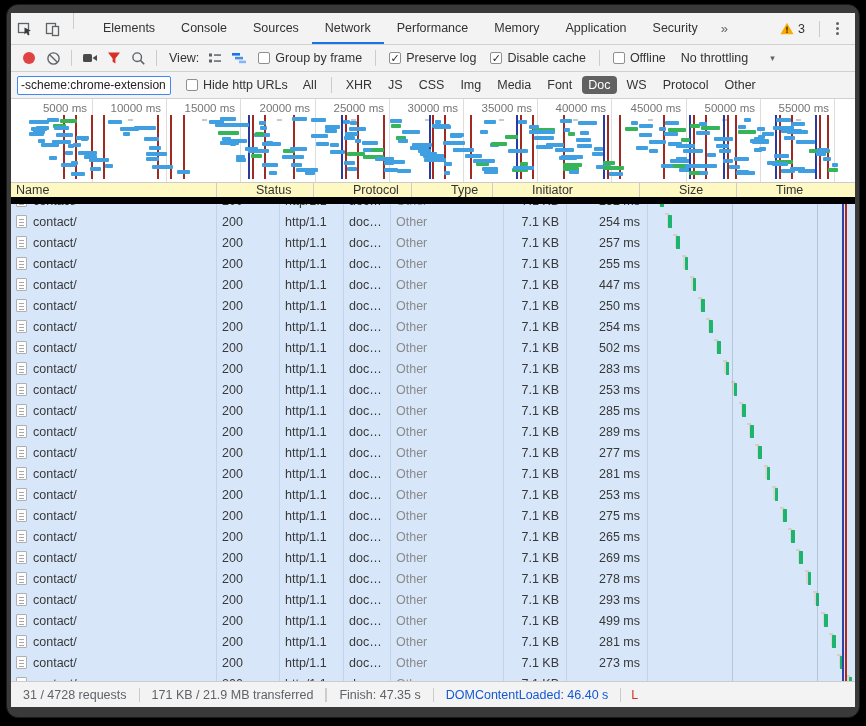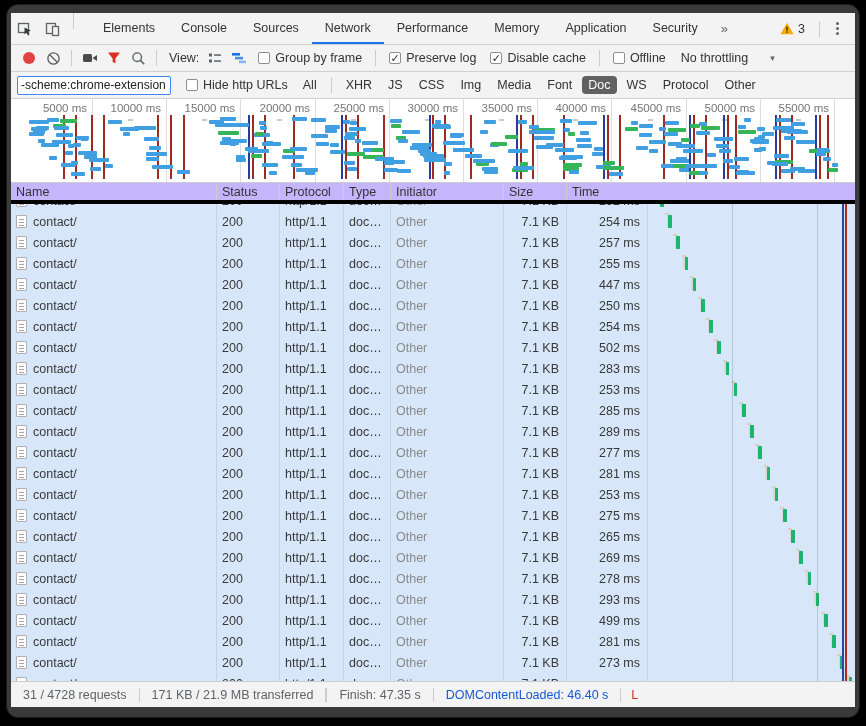--- a/index.html
+++ b/index.html
@@ -39,21 +39,21 @@
   
   .overview { position:relative; height:84px; background:#fff; border-bottom:1px solid #ccc; flex:0 0 auto; overflow:hidden; }
   .ov-grid { position:absolute; top:0; bottom:0; width:1px; background:#ddd; }
   .ov-label { position:absolute; top:3px; font-size:11.5px; color:#757575; transform:translateX(-100%); padding-right:5px; white-space:nowrap; }
   .ov-red { position:absolute; top:16px; bottom:3px; width:2px; background:#9e2a21; }
   .ov-blue { position:absolute; top:16px; bottom:3px; width:2px; background:#2b3a9e; }
   .ov-dash { position:absolute; height:4px; border-radius:1px; }
   .ov-tick { position:absolute; top:20px; width:5px; height:2px; background:#c9c9c9; }
 
   
-  .thead { height:21px; background:#c4b5fd; border-bottom:4px solid #000000; display:flex; font-size:12.5px; color:#333; flex:0 0 auto; }
+  .thead { height:21px; background:#fef9c3; border-bottom:7px solid #000000; display:flex; font-size:12.5px; color:#333; flex:0 0 auto;gap:34px; }
   .th { display:flex; align-items:center; padding:0 5px; border-right:1px solid #ccc; overflow:hidden; white-space:nowrap; }
   .th:last-child { border-right:none; }
   .th .sort { margin-left:auto; font-size:8px; color:#666; padding-right:2px; }
   .tbody { position:relative; flex:1 1 auto; background:#d7e7f9; overflow:hidden; }
   .rows { position:absolute; left:0; right:0; top:-14px; }
   .tr { display:flex; height:21px; align-items:center; font-size:12.5px; color:#383838; cursor:default; }
   .td { padding:0 5px; white-space:nowrap; overflow:hidden; height:100%; display:flex; align-items:center; border-right:1px solid rgba(70,100,130,0.14); }
   .td.right { justify-content:flex-end; padding-right:7px; }
   .td.gray { color:#8a8a8a; }
   .doc-ico { width:11px; height:13px; background:#fdfdfd; border:1px solid #b0b0b0; border-radius:1px; margin-right:6px; flex:0 0 auto; position:relative; }

